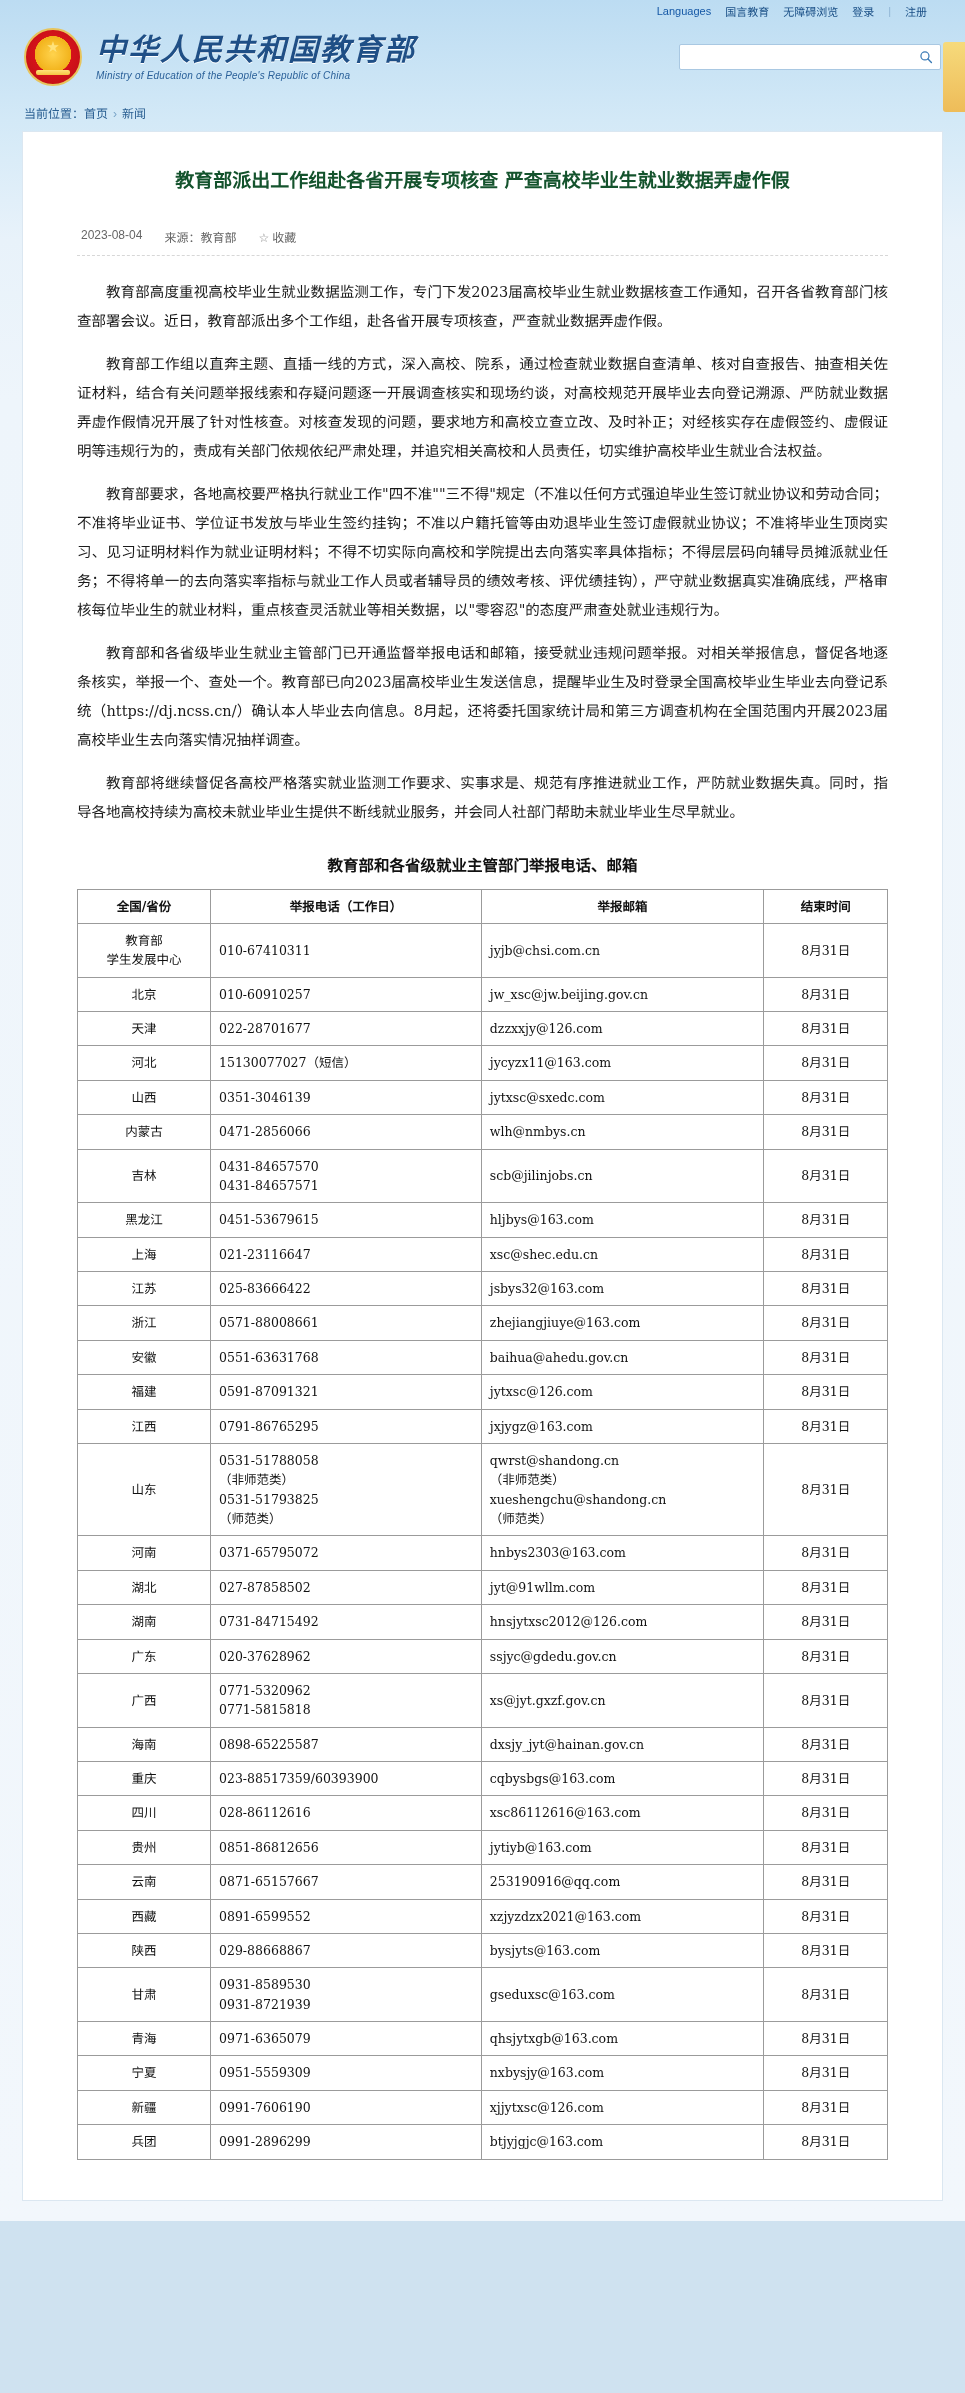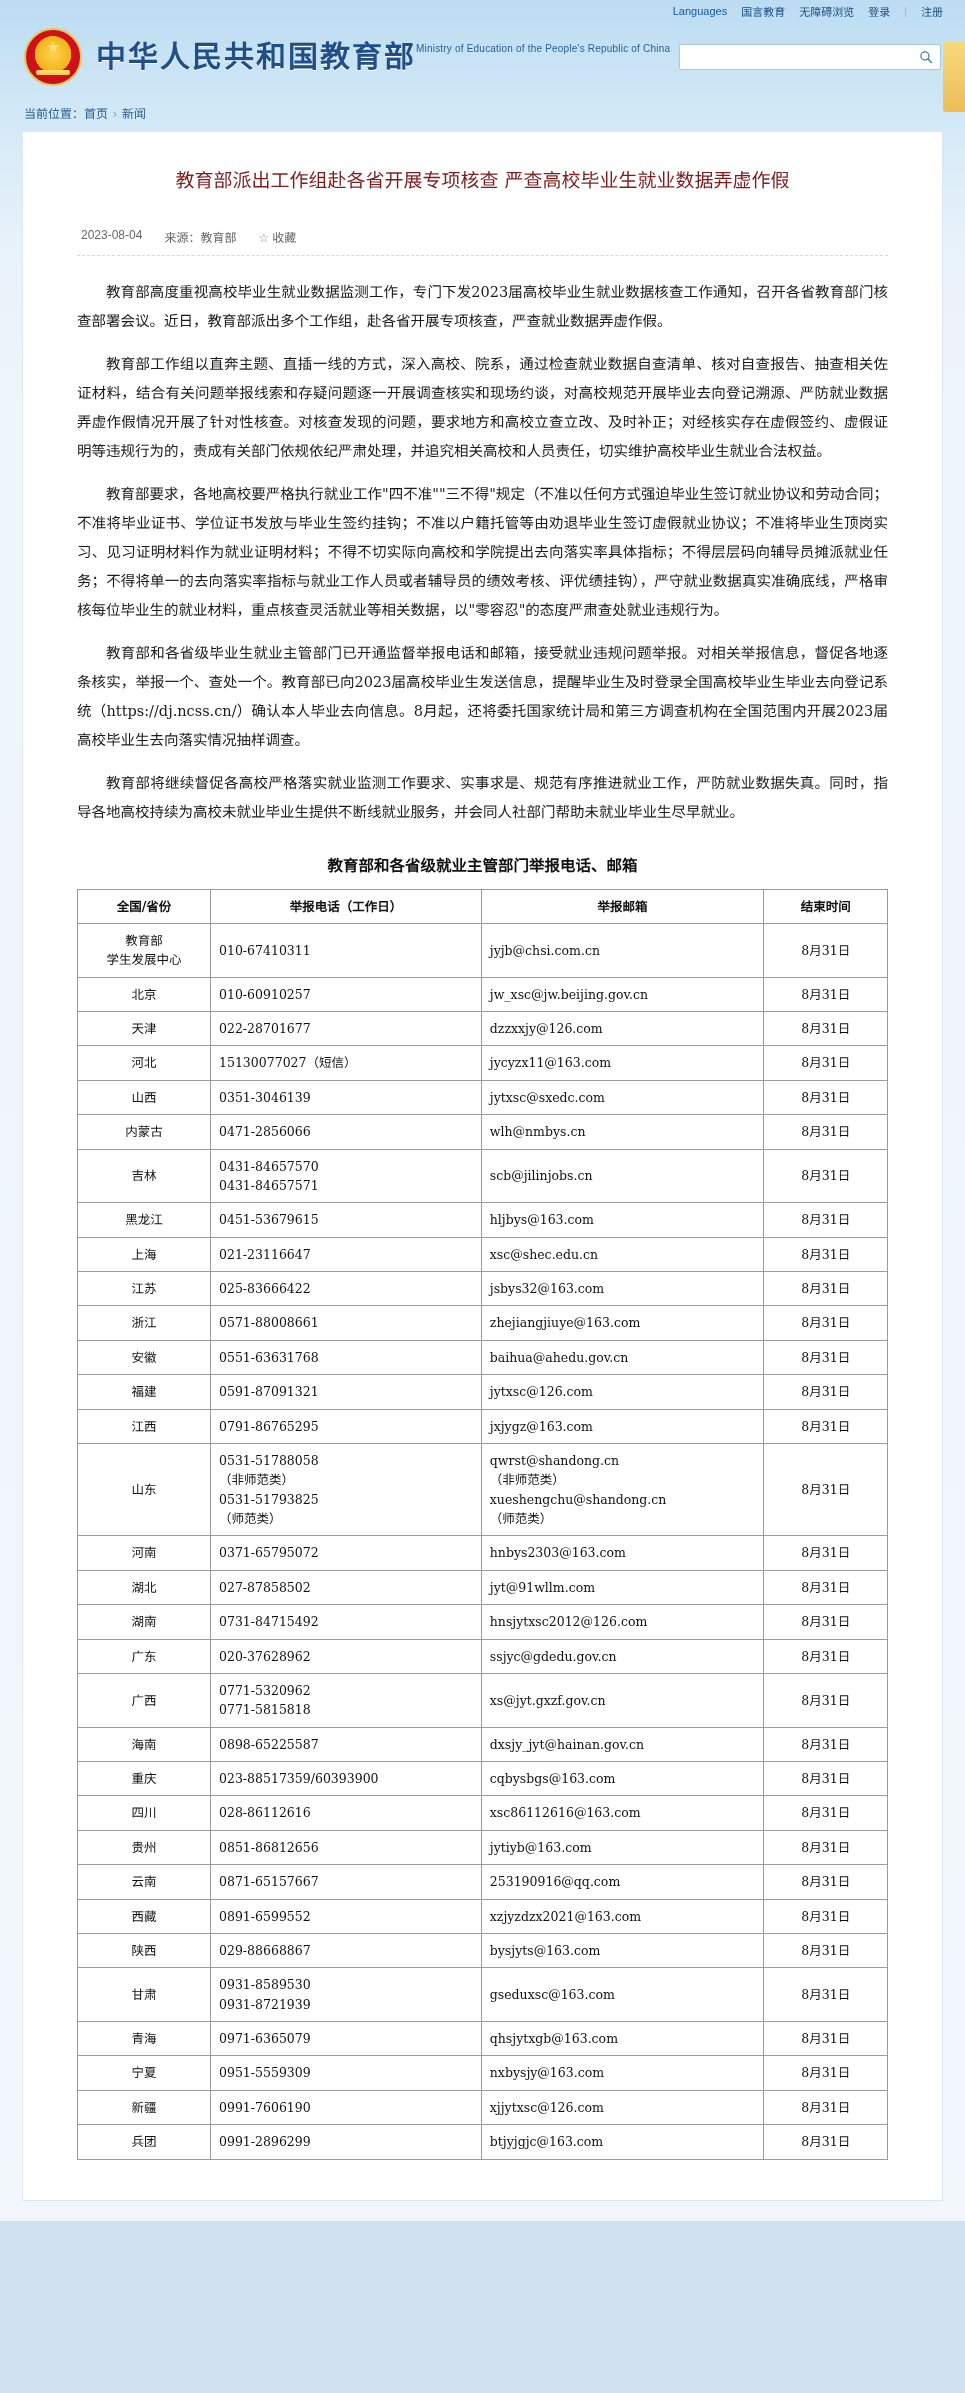--- a/index.html
+++ b/index.html
@@ -15,21 +15,21 @@
     position: relative;
     background: linear-gradient(180deg,#bcdcf2 0%, #d3e9f7 120px, #e8f2fa 240px, #eef5fb 400px, #f2f7fc 100%);
     overflow: hidden;
   }
   
   .topbar {
     height: 22px;
     display: flex;
     align-items: center;
     justify-content: flex-end;
-    padding-right: 22px;
+    padding-right: 38px;
     font-size: 11px;
     color: #1a4f86;
     gap: 14px;
   }
   .topbar span { white-space: nowrap; }
   .topbar .lang { color:#1558a6; }
   .topbar .sep { color:#8fb4d4; }
   
   .header {
     height: 70px;
@@ -51,21 +51,21 @@
     content:"★";
     position:absolute; top:8px; left:50%; transform:translateX(-50%);
     color:#ffe27a; font-size:15px;
   }
   .emblem::before {
     content:"";
     position:absolute; left:50%; bottom:9px; transform:translateX(-50%);
     width:34px; height:5px; border-radius:2px;
     background: linear-gradient(#ffe27a,#f5c542);
   }
-  .title-block { display:flex; justify-content:center; }
+  .title-block { display:flex; flex-direction:column; justify-content:center;font-style:italic; }
   .title-cn {
     font-family:"DejaVu Serif","Liberation Serif",serif;
     font-size: 30px;
     font-weight: 700;
     color: #1f4f86;
     letter-spacing: 2px;
     line-height: 1.15;
     text-shadow: 0 1px 0 #fff;
   }
   .title-en {
@@ -118,23 +118,23 @@
   
   .card {
     margin: 0 22px 20px 22px;
     background: #fff;
     border: 1px solid #dbe7f1;
     padding: 26px 54px 40px 54px;
   }
   h1.article-title {
     font-family:"DejaVu Serif","Liberation Serif",serif;
     font-size: 19px;
-    font-weight: 400;
+    font-weight: 700;
     text-align: center;
-    color: #7f1d1d;
+    color: #14532d;
     line-height: 1.5;
     margin: 8px 0 20px 0;
   }
   .meta {
     border-bottom: 1px dashed #d7d7d7;
     padding-bottom: 10px;
     margin-bottom: 22px;
     font-size: 12px;
     color: #666;
     display: flex;

